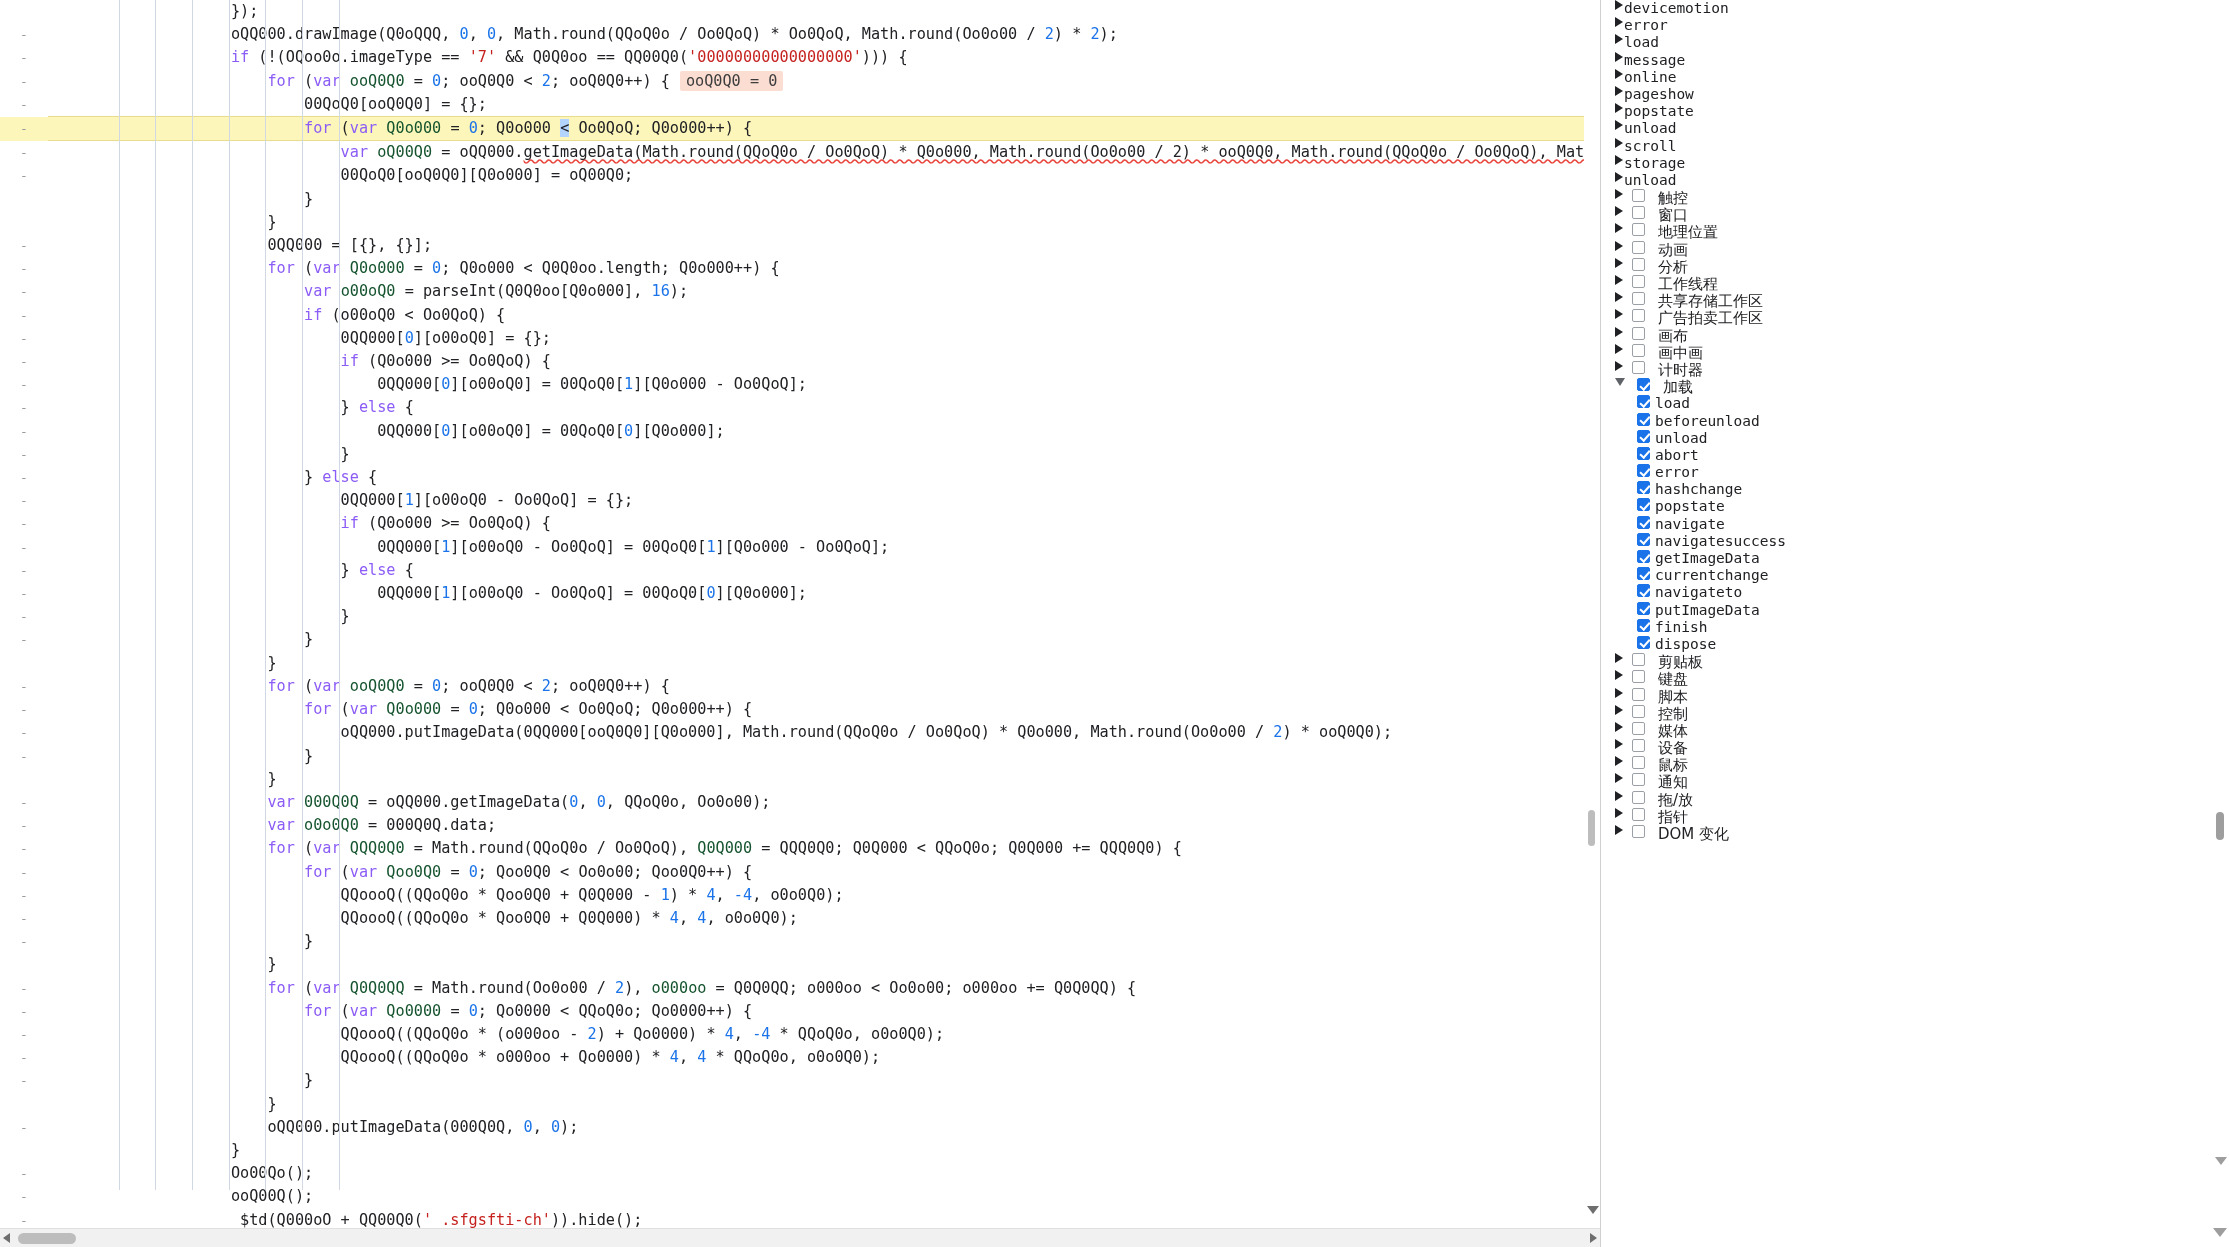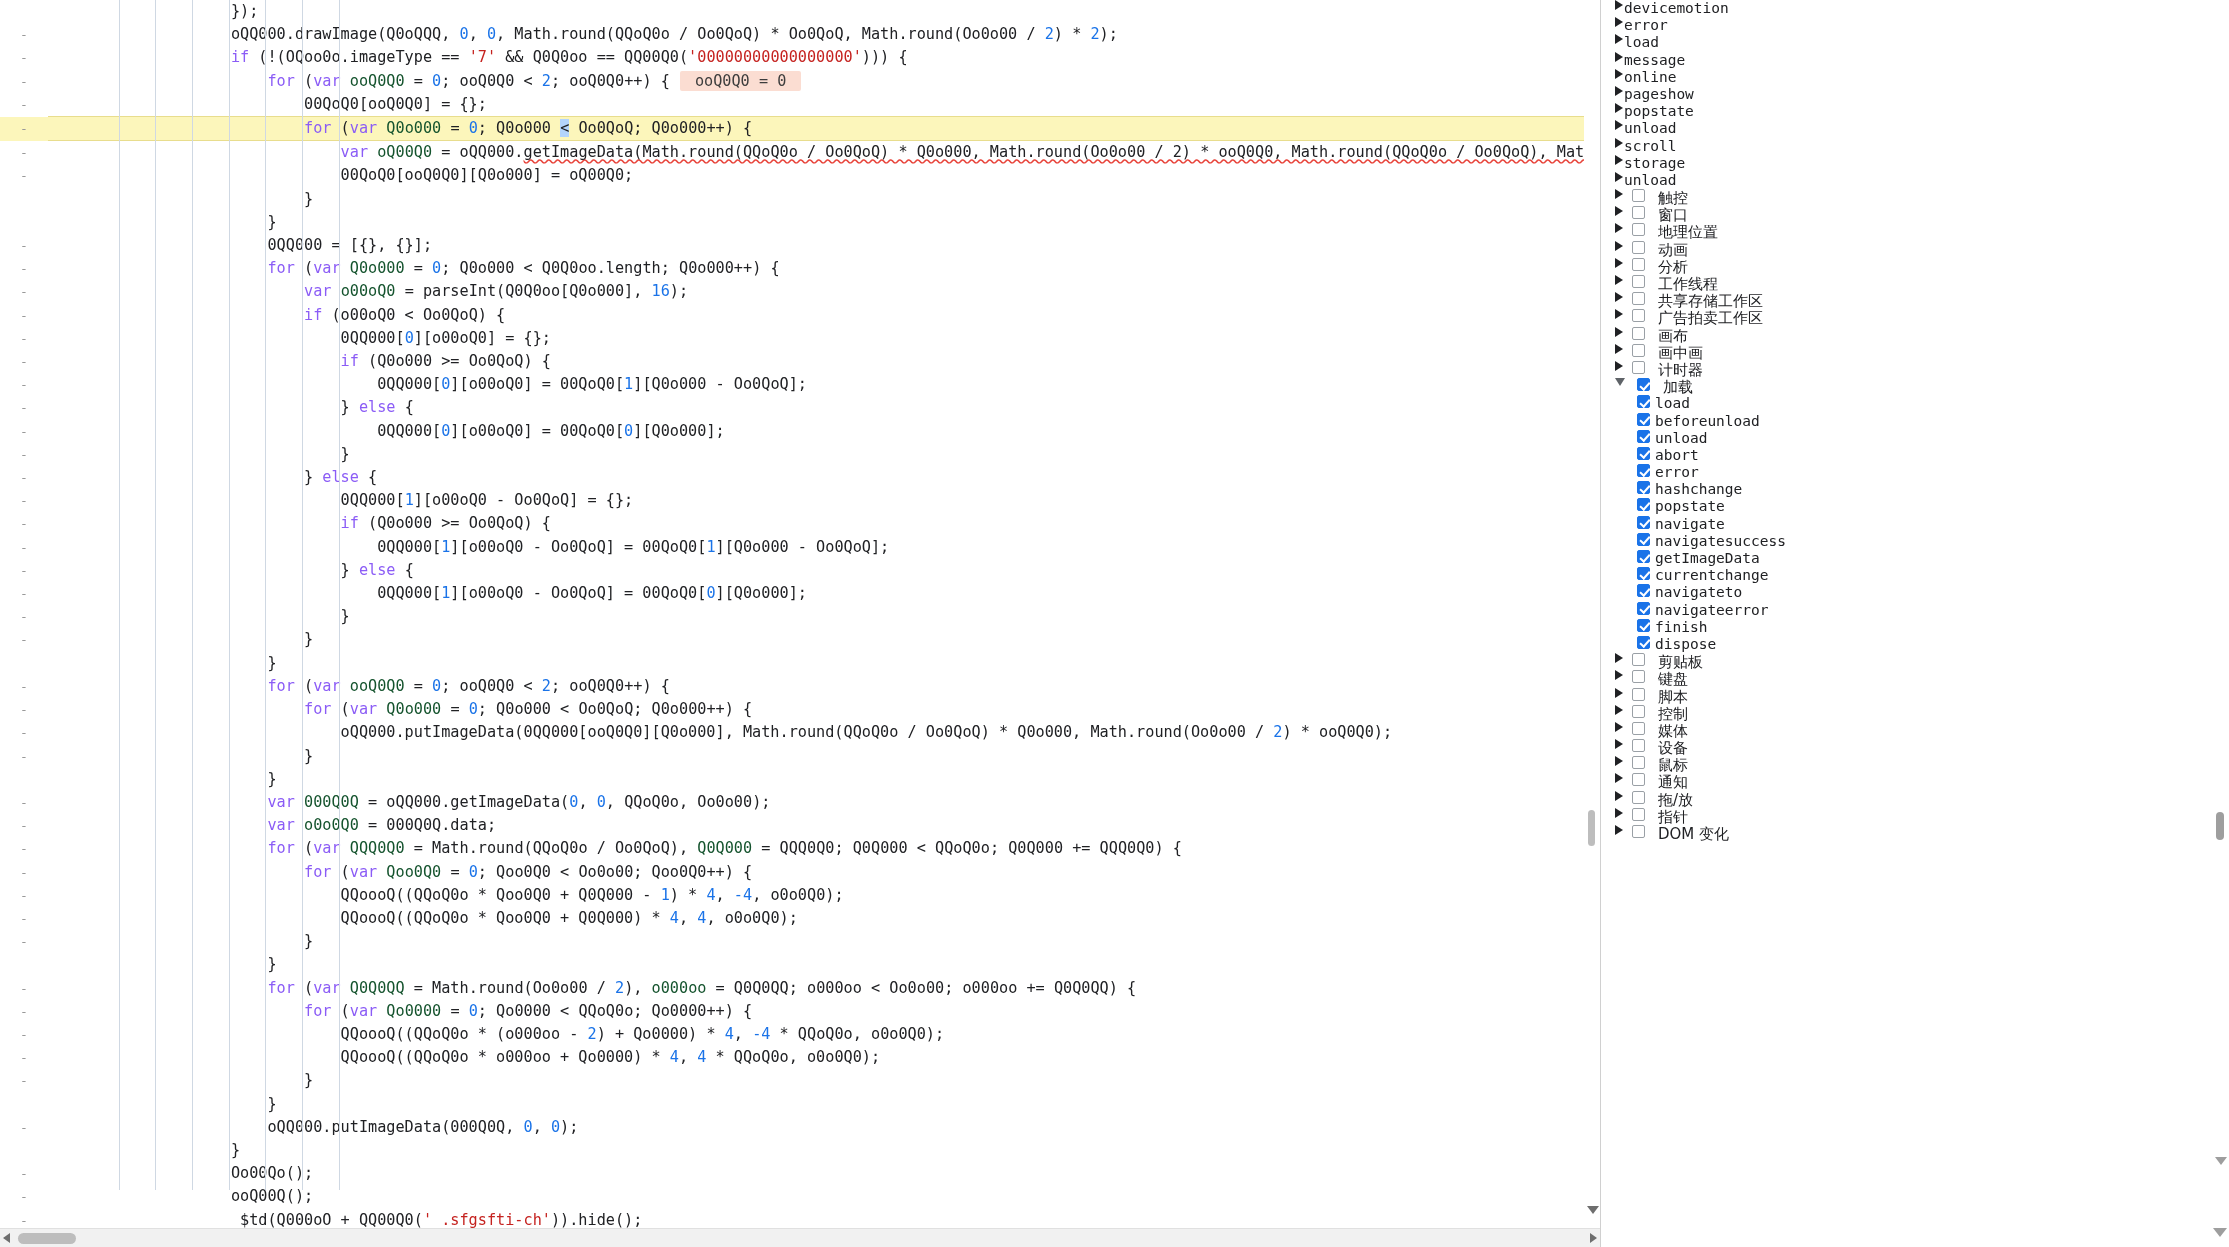--- a/index.html
+++ b/index.html
@@ -69,21 +69,21 @@
   .num  { color: #1a73e8; }
   .str  { color: #c5221f; }
   .plain{ color: #202124; }
   .squiggle {
     text-decoration: underline wavy #e8453c;
     text-decoration-skip-ink: none;
   }
   .inline-val {
     background: #fbddd2;
     color: #3c3c3c;
-    padding: 1px 15px;
+    padding: 1px 6px;
     border-radius: 2px;
     margin-left: 10px;
   }
   .sel-lt { background: #b3d4fc; }
 
   
   .h-scrollbar {
     position: absolute;
     left: 0; bottom: 0;
     width: 1600px; height: 19px;
@@ -431,21 +431,21 @@
           <div class="tree-row mono indent-2">
             <span class="cb checked"></span>
             <span>currentchange</span>
           </div>
           <div class="tree-row mono indent-2">
             <span class="cb checked"></span>
             <span>navigateto</span>
           </div>
           <div class="tree-row mono indent-2">
             <span class="cb checked"></span>
-            <span>navigateerror</span>
+            <span>putImageData</span>
           </div>
           <div class="tree-row mono indent-2">
             <span class="cb checked"></span>
             <span>finish</span>
           </div>
           <div class="tree-row mono indent-2">
             <span class="cb checked"></span>
             <span>dispose</span>
           </div>
           <div class="tree-row indent-1">

